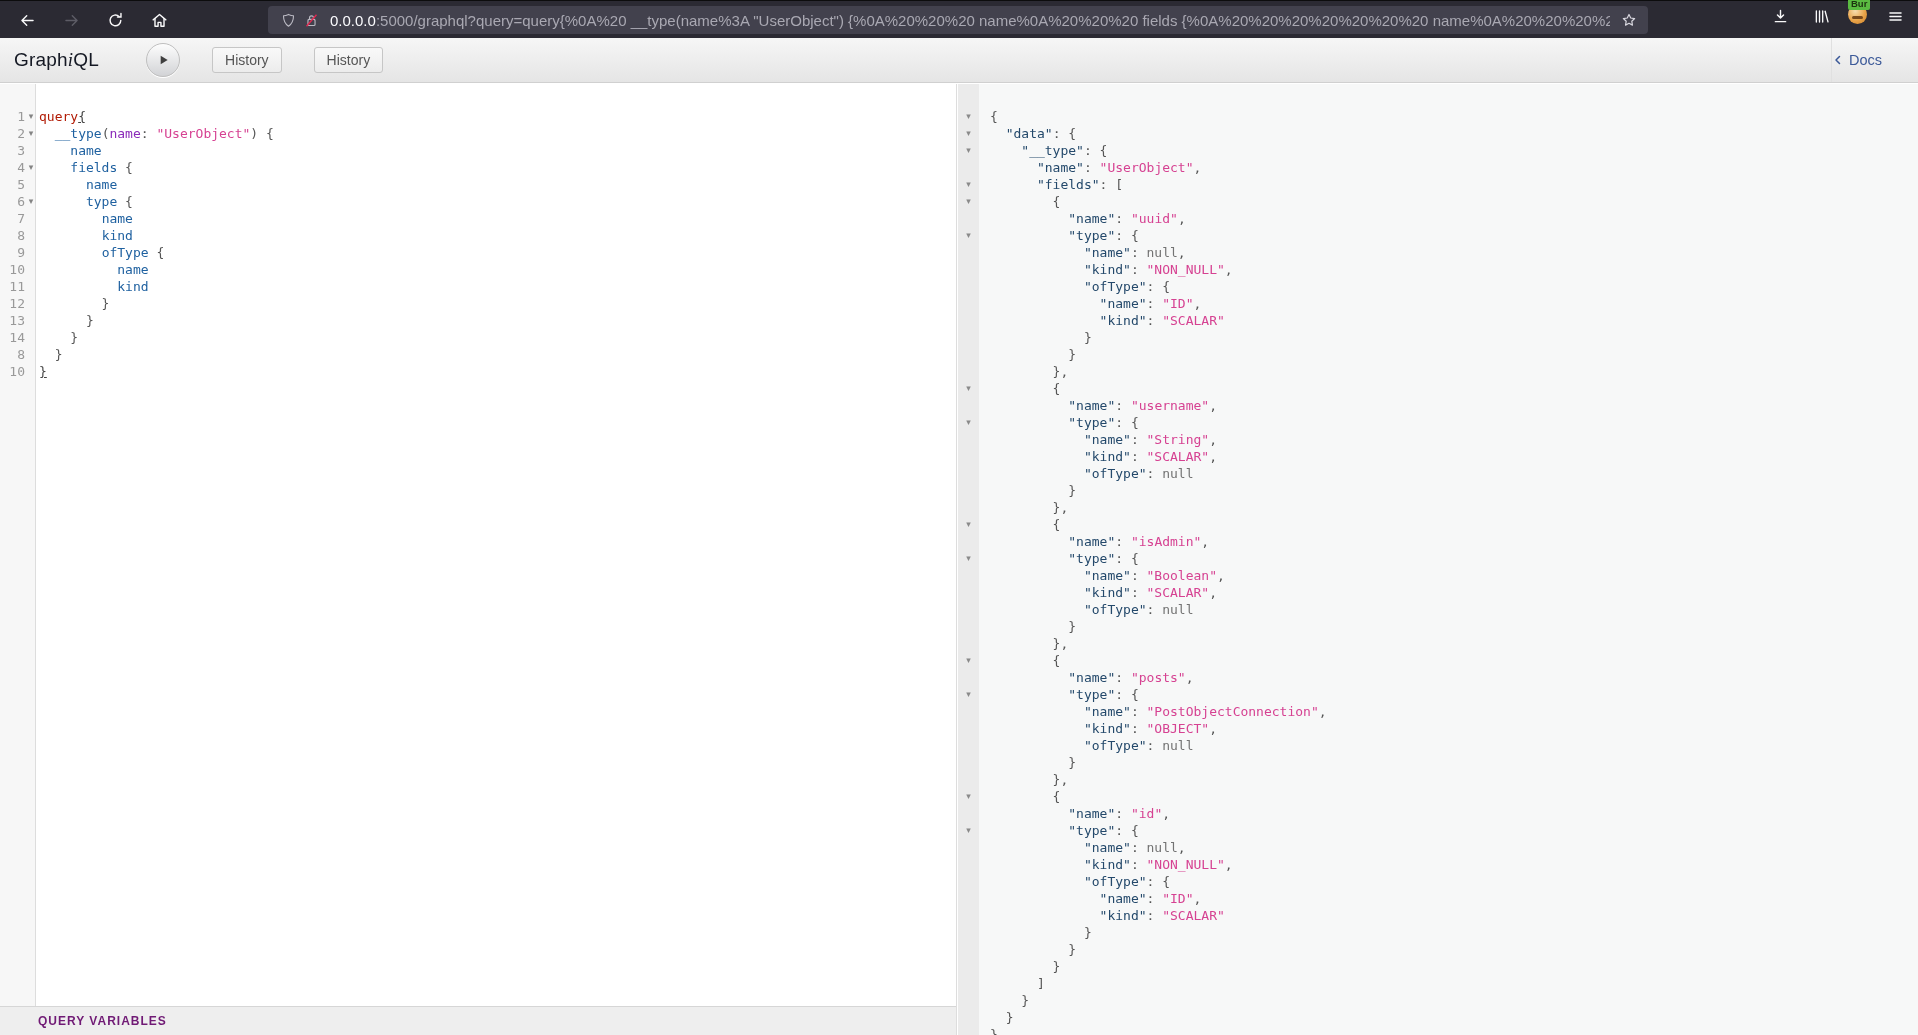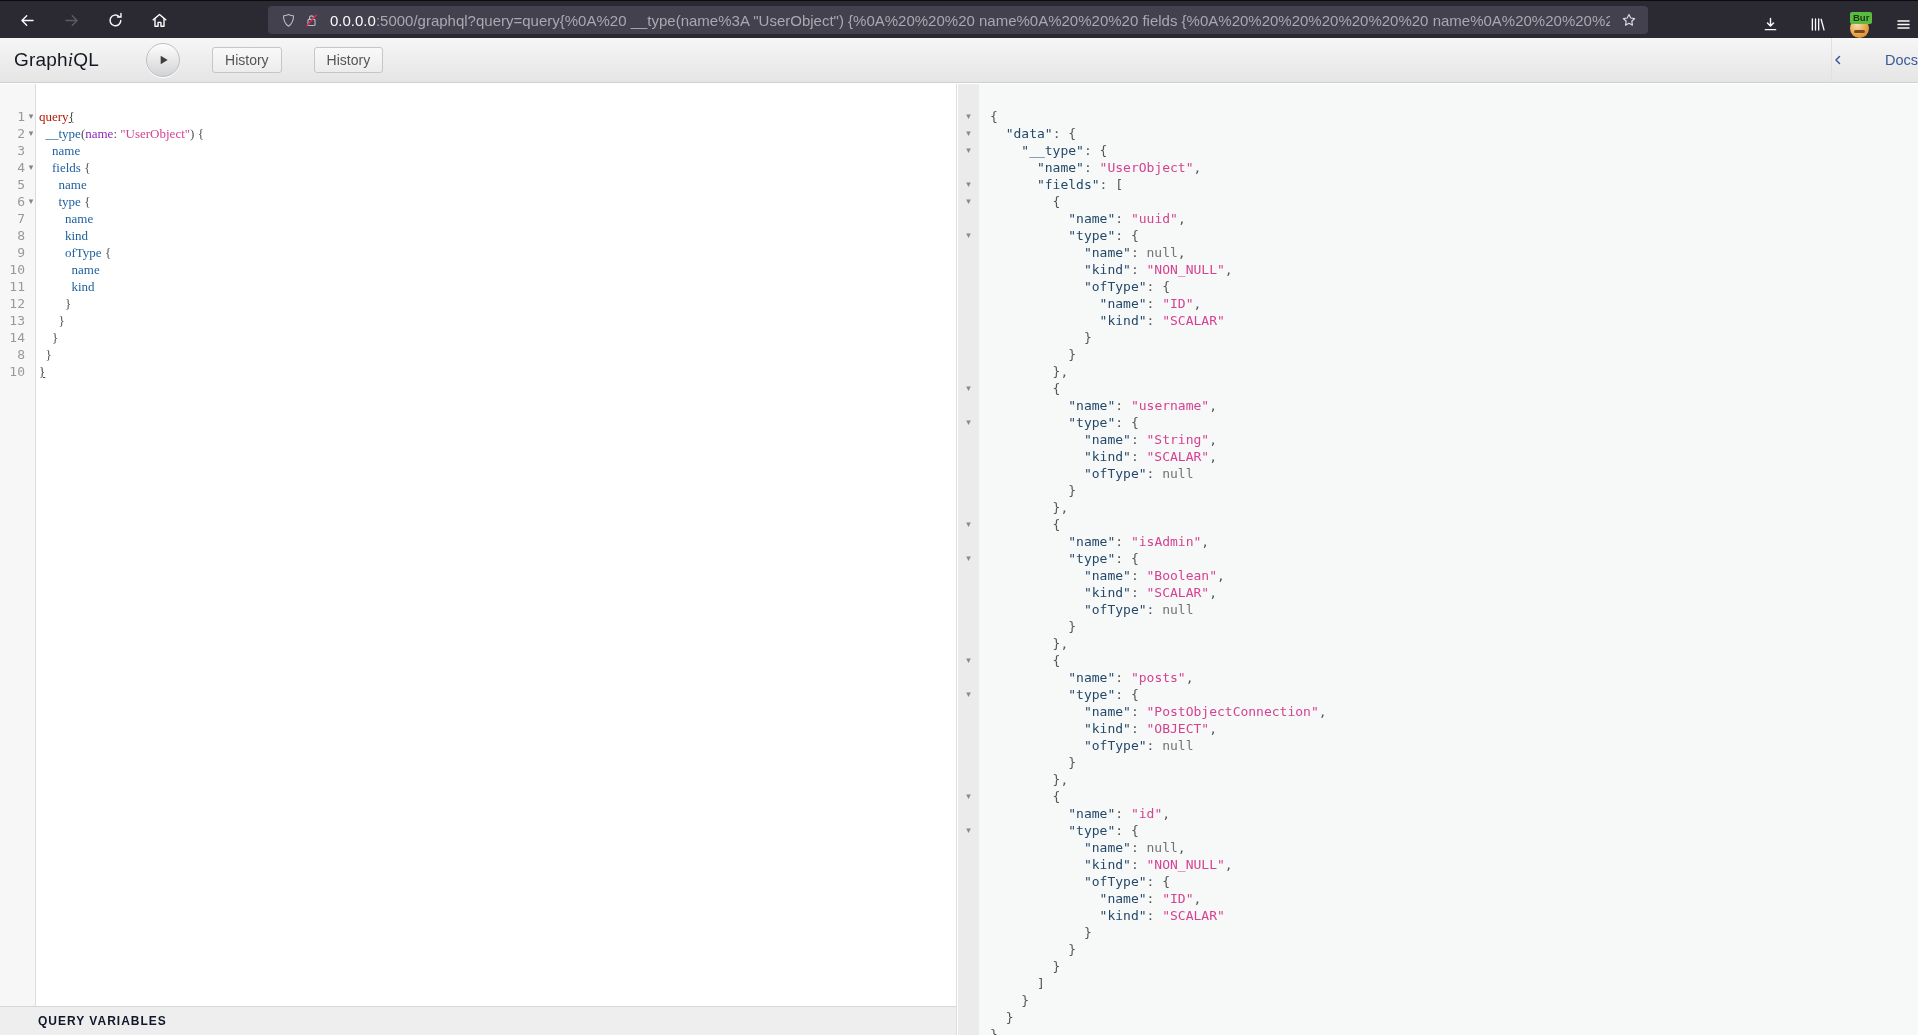--- a/index.html
+++ b/index.html
@@ -12,21 +12,21 @@
                display:flex;align-items:center;}
   .nav-icons{position:absolute;left:12px;top:0;height:38px;display:flex;align-items:center;gap:14px;}
   .nav-btn{width:30px;height:30px;display:flex;align-items:center;justify-content:center;border-radius:4px;}
   .url-field{position:absolute;left:268px;top:5px;width:1380px;height:28px;background:#42414d;
              border-radius:4px;display:flex;align-items:center;overflow:hidden;}
   .url-left-icons{display:flex;align-items:center;gap:6px;padding-left:12px;flex:0 0 auto;}
   .url-text{margin-left:10px;font-size:15px;white-space:nowrap;overflow:hidden;flex:1 1 auto;}
   .url-domain{color:#fbfbfe;}
   .url-rest{color:#a9a8b2;}
   .url-star{flex:0 0 auto;padding:0 10px;display:flex;align-items:center;}
-  .right-icons{position:absolute;right:0;top:0;height:38px;display:flex;align-items:flex-end;gap:17px;}
+  .right-icons{position:absolute;right:8px;top:0;height:38px;display:flex;align-items:flex-start;gap:11px;}
   .ext-wrap{position:relative;width:22px;height:24px;}
   .ext-circle{position:absolute;left:1px;top:4px;width:19px;height:19px;border-radius:50%;
               background:radial-gradient(circle at 38% 32%,#f7dcae,#e9a348 55%,#c9802a);}
   .ext-circle:after{content:"";position:absolute;left:4px;top:11px;width:11px;height:2.5px;
                     background:#7a4a1c;border-radius:2px;}
   .ext-badge{position:absolute;left:1px;top:-3px;background:#5abb41;color:#1c3410;
              font-size:9.5px;font-weight:bold;line-height:12px;padding:0 3px;border-radius:2px;z-index:2;}
 
   
   .topbar{position:absolute;left:0;top:38px;width:1918px;height:45px;box-sizing:border-box;
@@ -35,41 +35,41 @@
   .gql-title{margin-left:14px;font-size:19px;color:#141823;letter-spacing:0.2px;}
   .gql-title em{font-family:"Liberation Serif",serif;font-style:italic;}
   .execute-btn{margin-left:28px;width:34px;height:34px;border-radius:17px;
                background:linear-gradient(#fdfdfd,#d2d3d6);border:1px solid #bfbfbf;
                box-shadow:0 1px 0 #fff;display:flex;align-items:center;justify-content:center;padding:0;}
   .tool-btn{margin-left:13px;height:26px;padding:0 12px;font-size:14px;color:#555;
             background:linear-gradient(#f9f9f9,#ececec);border:1px solid #c6c6c6;border-radius:3px;
             font-family:"Liberation Sans",sans-serif;}
   .tool-btn:first-of-type{margin-left:18px;}
   .docs-tab{position:absolute;right:0;top:0;height:44px;width:86px;border-left:1px solid #e0e0e0;
-            display:flex;align-items:center;justify-content:space-between;gap:5px;cursor:pointer;}
+            display:flex;align-items:center;justify-content:flex-start;gap:5px;cursor:pointer;}
   .docs-label{color:#3B5998;font-size:14.5px;}
 
   
   .workspace{position:absolute;left:0;top:84px;width:1918px;height:951px;}
 
   .left-pane{position:absolute;left:0;top:0;width:957px;height:951px;background:#fff;
              border-right:1px solid #dddddd;box-sizing:border-box;overflow:hidden;}
   .left-gutter-bg{position:absolute;left:0;top:0;width:36px;height:922px;background:#f7f7f7;
                   border-right:1px solid #ddd;box-sizing:border-box;}
   .ed-lines{position:absolute;left:0;top:24px;width:956px;}
   .ed-row{display:flex;height:17px;line-height:17px;
           font-family:"DejaVu Sans Mono","Liberation Mono",monospace;font-size:13px;}
   .ed-ln{width:25px;text-align:right;color:#999;flex:0 0 auto;}
   .ed-fold{width:12px;text-align:center;color:#848484;font-size:9px;flex:0 0 auto;
            font-family:"DejaVu Sans",sans-serif;}
-  .ed-code{padding-left:2px;white-space:pre;flex:1 1 auto;font-family:Liberation Serif, serif;}
+  .ed-code{padding-left:2px;white-space:pre;flex:1 1 auto;}
 
   .varbar{position:absolute;left:0;bottom:0;width:957px;height:29px;background:#eeeeee;
           border-top:1px solid #d6d6d6;box-sizing:border-box;display:flex;align-items:center;}
-  .varbar-title{margin-left:38px;font-size:12px;font-weight:bold;color:#0f172a;letter-spacing:1px;}
+  .varbar-title{margin-left:38px;font-size:12px;font-weight:bold;color:#701a75;letter-spacing:1px;}
 
   .right-pane{position:absolute;left:958px;top:0;width:960px;height:951px;background:#f7f8f8;overflow:hidden;}
   .right-gutter-bg{position:absolute;left:0;top:0;width:21px;height:951px;background:#ebebeb;}
   .res-lines{position:absolute;left:0;top:24px;width:960px;}
   .res-row{display:flex;height:17px;line-height:17px;
            font-family:"DejaVu Sans Mono","Liberation Mono",monospace;font-size:13px;}
   .res-fold{width:21px;text-align:center;color:#8a8a8a;font-size:9px;flex:0 0 auto;
             font-family:"DejaVu Sans",sans-serif;}
   .res-code{padding-left:11px;white-space:pre;flex:1 1 auto;}
 

